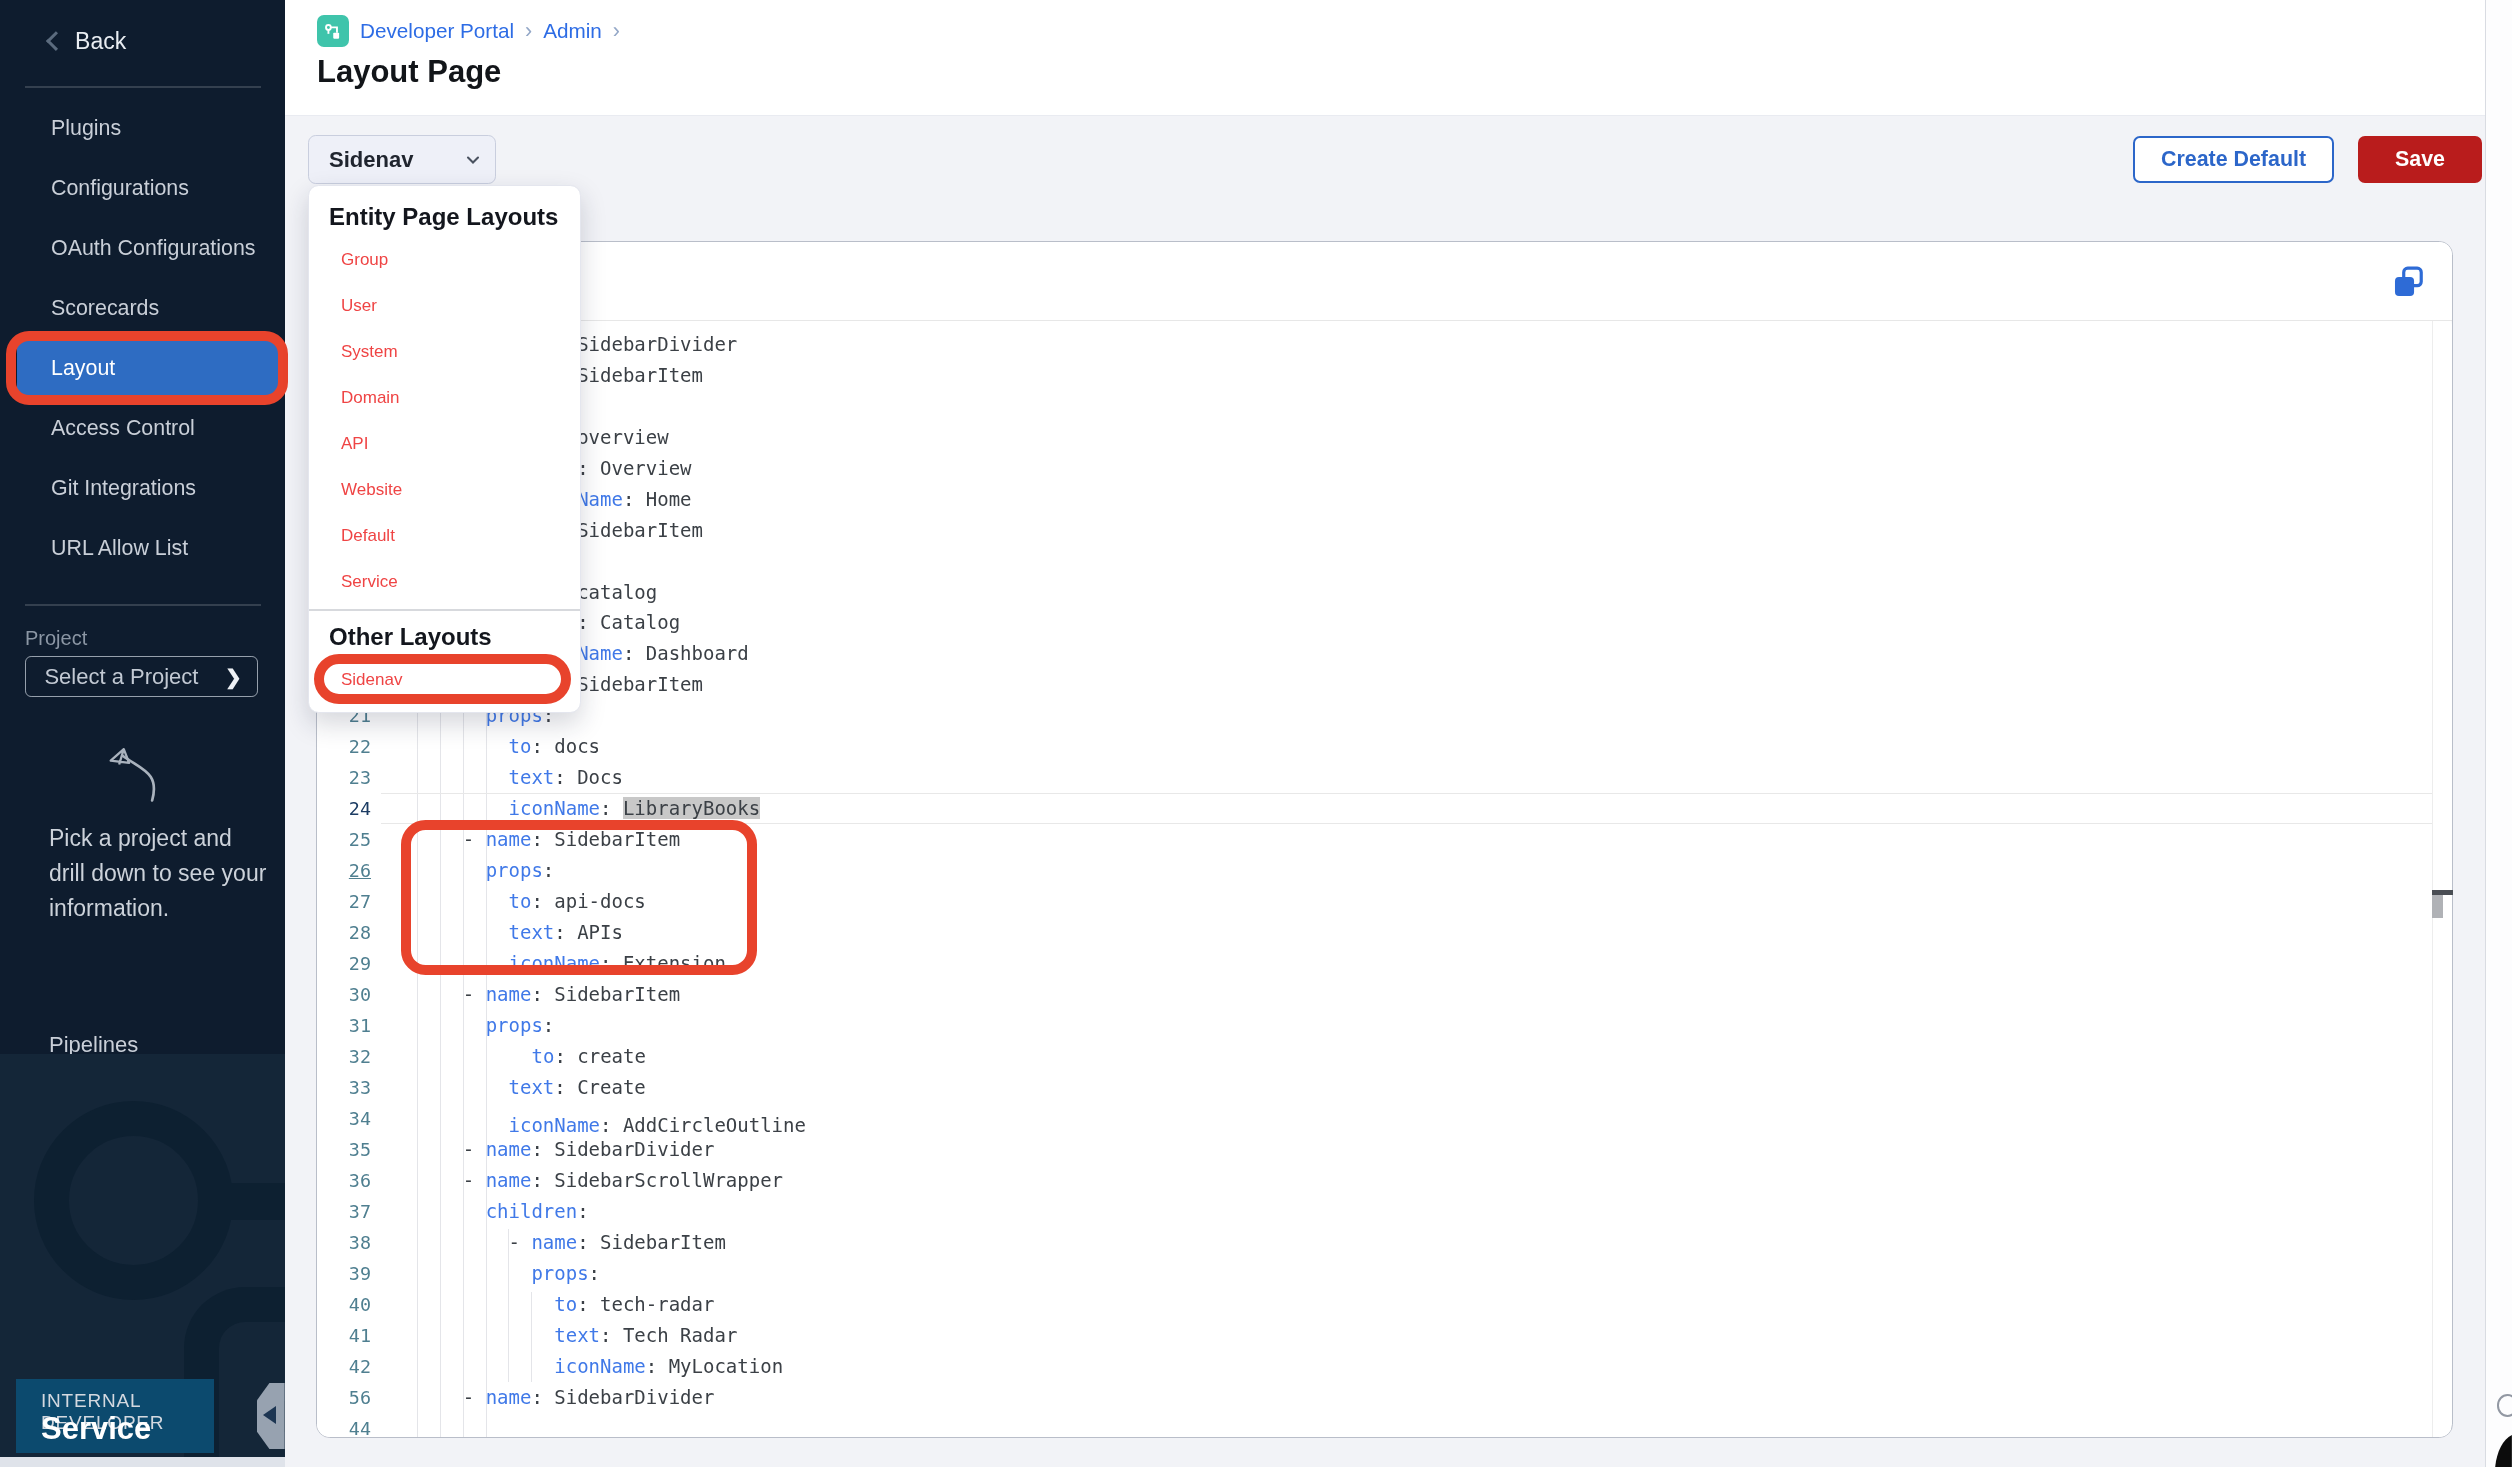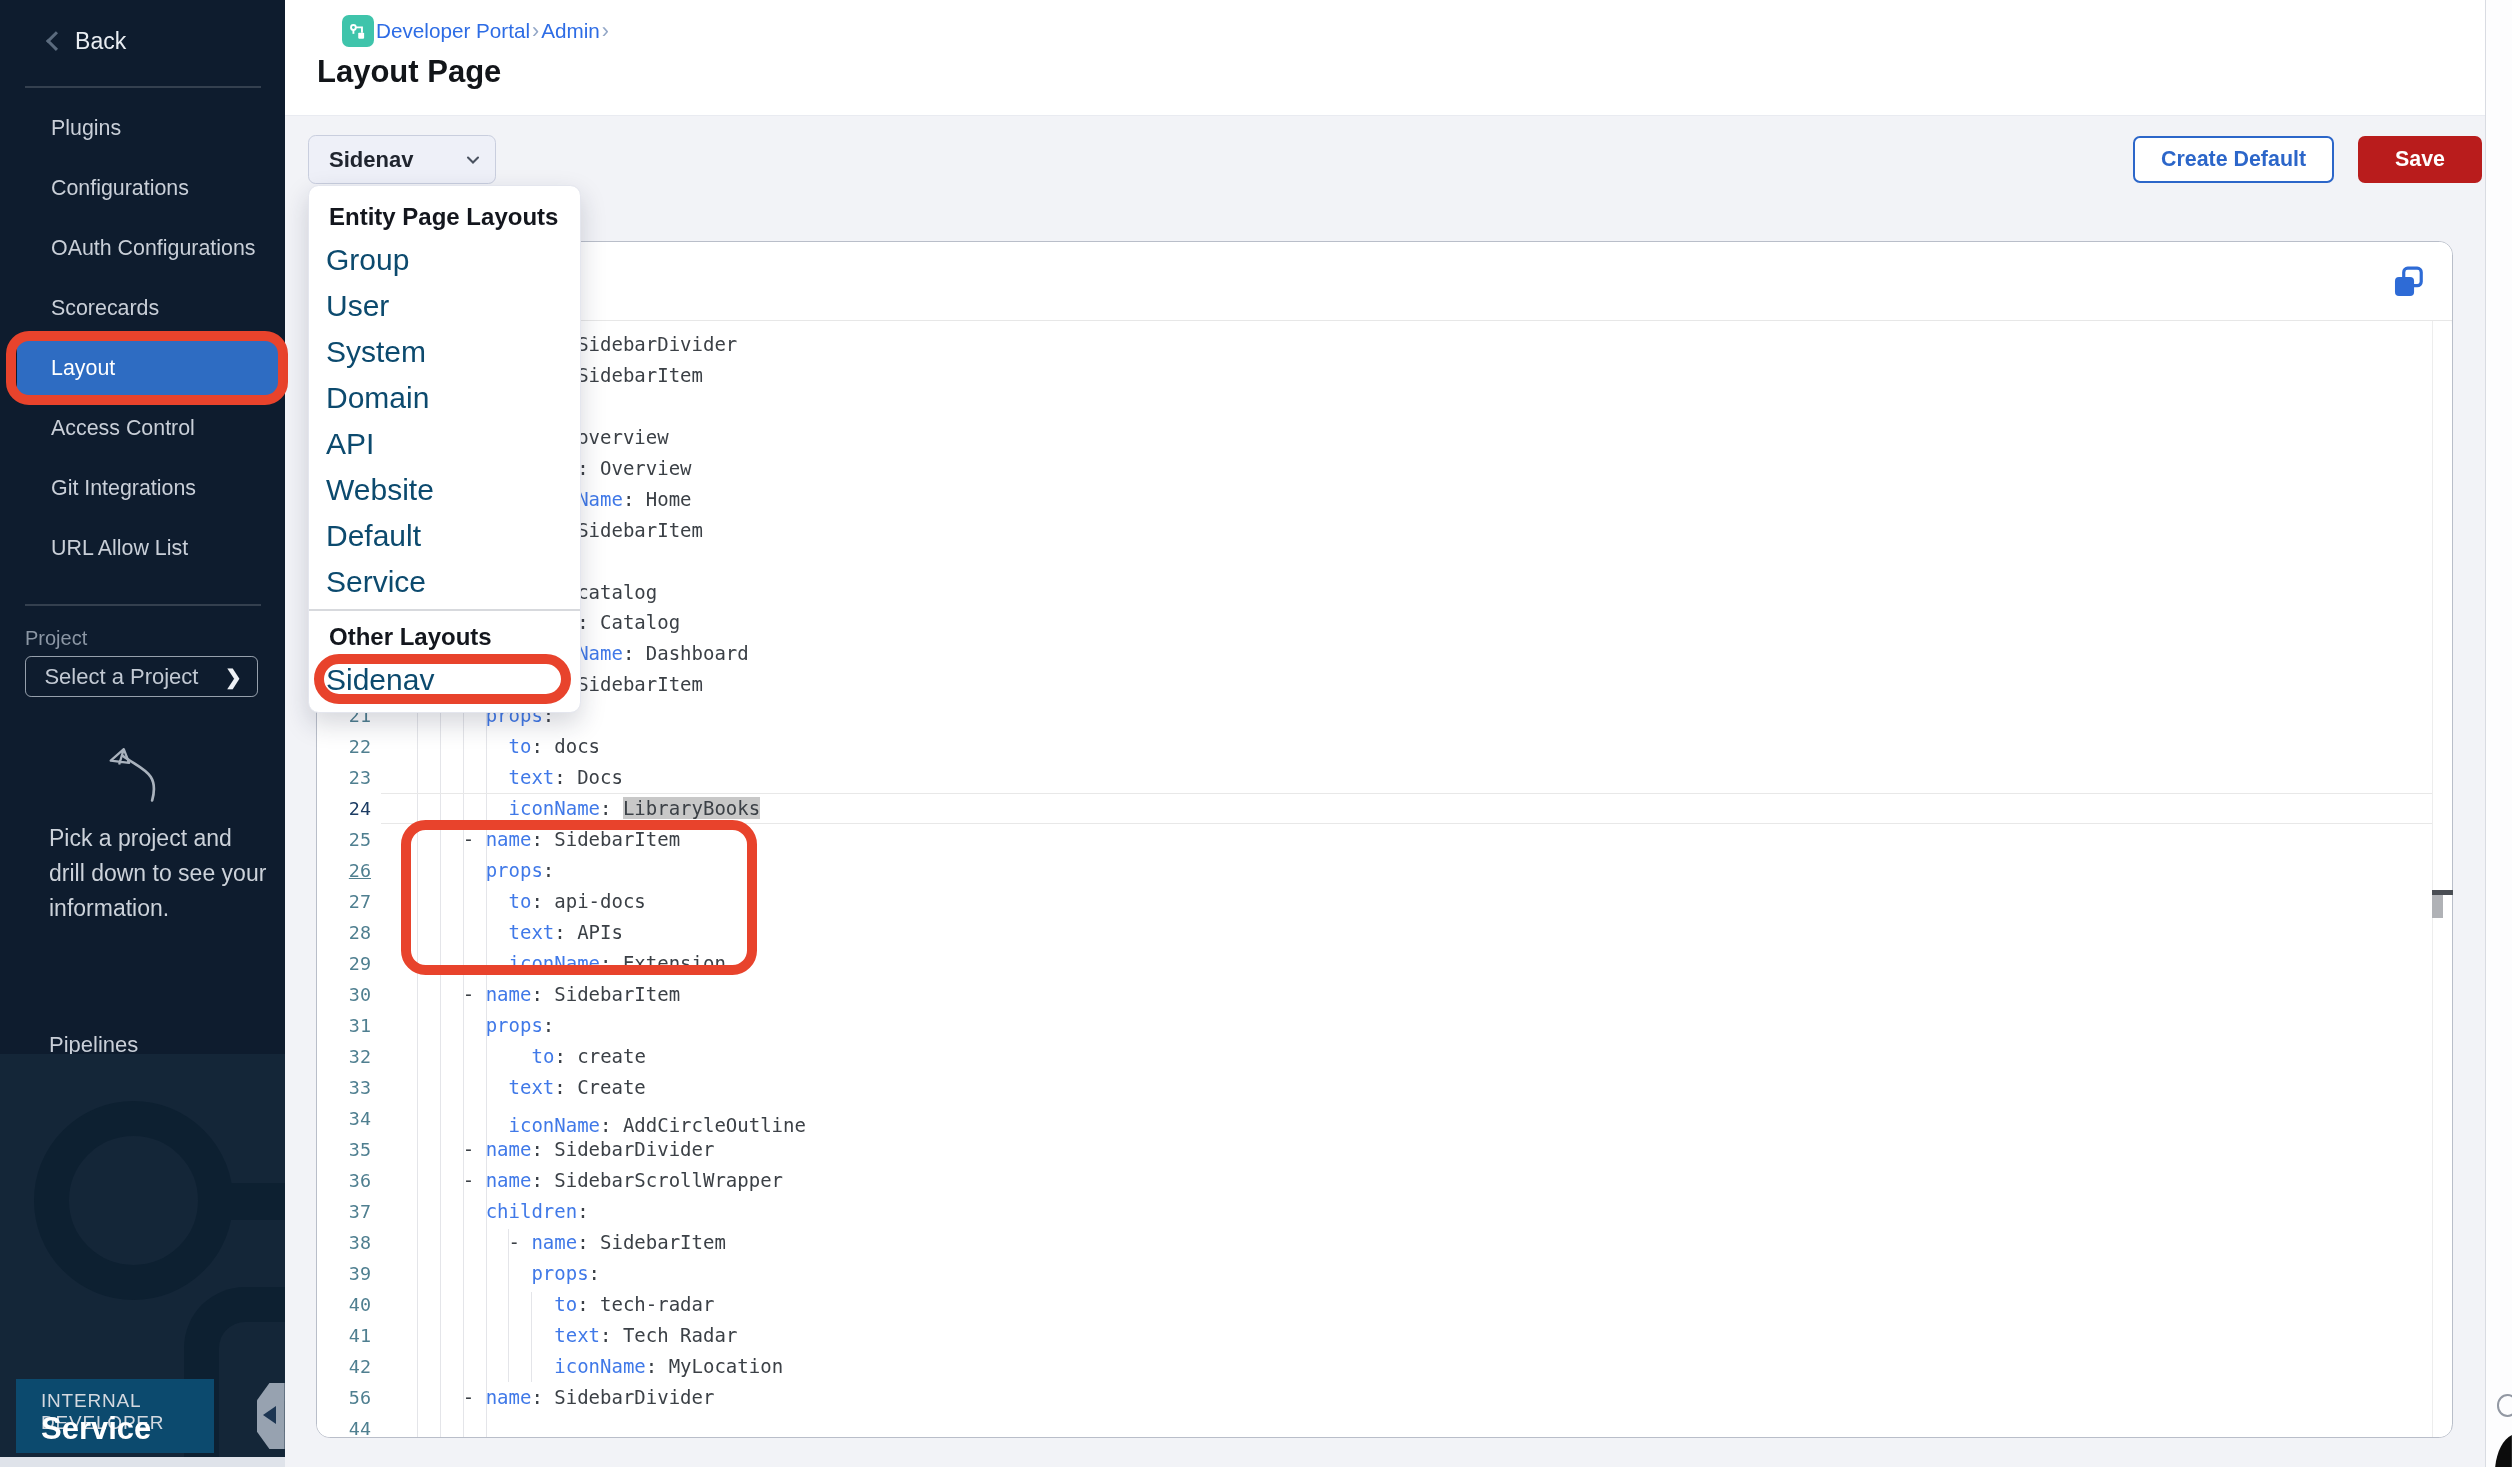--- a/index.html
+++ b/index.html
@@ -27,21 +27,21 @@
   .l-shape { position:absolute; left:184px; top:233px; width:138px; height:199px; border-left:35px solid #0d2031; border-top:35px solid #0d2031; border-top-left-radius:61px; }
   .brand-band { position:absolute; left:16px; top:325px; width:198px; height:74px; background:#0c4a6e; }
   .brand-small { position:absolute; left:25px; top:10.7px; font-size:19px; letter-spacing:0.8px; color:#d4d9e0; }
   .brand-big { position:absolute; left:25px; top:32px; font-size:31px; font-weight:bold; color:#ffffff; }
   .collapse-btn { position:absolute; left:257px; top:329px; width:27.6px; height:66px; background:#97a2b0; clip-path:polygon(0 26%,45% 0,100% 0,100% 100%,45% 100%,0 74%); cursor:pointer; }
   .collapse-tri { position:absolute; left:263px; top:352px; width:0; height:0; border-top:9.2px solid transparent; border-bottom:9.2px solid transparent; border-right:13px solid #1c3552; }
   .bottom-strip { position:absolute; left:0; top:1457px; width:285px; height:10.7px; background:#dfe3ea; }
 
   
   .main-header { position:absolute; left:285px; top:0; width:2227px; height:116px; background:#ffffff; border-bottom:1.5px solid #e9ebf1; }
-  .breadcrumb { position:absolute; left:317px; top:15.3px; display:flex; align-items:center; gap:2px;margin-left:25px; }
+  .breadcrumb { position:absolute; left:317px; top:15.3px; display:flex; align-items:center; gap:11px; }
   .crumb-link { color:#2d6ce5; font-size:20.7px; cursor:pointer; }
   .crumb-chev { color:#93a7c7; font-size:21.4px; }
   .logo-badge { width:32px; height:32px; border-radius:6.9px; background:#3fc4ab; display:flex; align-items:center; justify-content:center; }
   .page-title { position:absolute; left:317px; top:54px; font-size:31px; font-weight:bold; color:#121519; }
 
   
   .trigger { position:absolute; left:308px; top:135px; width:188px; height:49px; background:#eef0f8; border:1.5px solid #c9cede; border-radius:7.7px; display:flex; align-items:center; justify-content:space-between; padding:0 12.3px 0 20px; cursor:pointer; z-index:45; }
   .trigger-label { font-size:22px; font-weight:600; color:#20252f; }
   .btn-reset { position:absolute; left:2133px; top:136px; width:201px; height:47px; background:#ffffff; border:2.3px solid #2c66c9; border-radius:6.9px; color:#2c66c9; font-size:21.4px; font-weight:bold; display:flex; align-items:center; justify-content:center; cursor:pointer; }
   .btn-save { position:absolute; left:2358px; top:136px; width:124px; height:47px; background:#b91c1c; border:none; border-radius:6.9px; color:#ffffff; font-size:21.4px; font-weight:bold; display:flex; align-items:center; justify-content:center; cursor:default; }
@@ -62,21 +62,21 @@
   .gutter-line { position:absolute; left:2115px; top:0; width:0.8px; height:1117px; background:#ededed; }
 
   
   .scroll-bar-dark { position:absolute; left:2432px; top:890px; width:21.4px; height:5.4px; background:#4a4e54; z-index:20; }
   .scroll-thumb { position:absolute; left:2432px; top:895px; width:10.7px; height:23px; background:#b0b2b6; z-index:20; cursor:pointer; }
 
   
   .dropdown { position:absolute; left:308px; top:185px; width:273px; height:528px; background:#ffffff; border:0.8px solid #e4e6ee; border-radius:10.7px; box-shadow:0 10.7px 26px rgba(25,35,60,0.18); padding-top:10.7px; z-index:50; }
   .dd-header { height:40px; display:flex; align-items:center; padding-left:20px; font-size:24px; font-weight:bold; color:#13161d; }
   .dd-header.second { margin-top:7.7px; height:38px; }
-  .dd-item { position:relative; height:46px; display:flex; align-items:center; padding-left:17px; font-size:30px; color:#0c4a6e; cursor:pointer; }
+  .dd-item { position:relative; height:46px; display:flex; align-items:center; padding-left:32px; font-size:17px; color:#ef4444; cursor:pointer; }
   .dd-item.tall { height:47px; }
   .dd-item.annotated::after { content:''; position:absolute; left:4.6px; right:9.2px; top:-2.3px; bottom:-0.8px; border:10px solid #e8432c; border-radius:27.6px; pointer-events:none; }
   .dd-divider { height:1.5px; background:#d7d9dd; margin-top:4.6px; }
 
   
   .code-annotation { position:absolute; left:401px; top:820px; width:356px; height:155px; border:10.7px solid #e8432c; border-radius:24.5px; z-index:60; pointer-events:none; }
 
   
   .right-strip { position:absolute; left:2486px; top:0; width:26px; height:1468px; background:#fdfdfe; }
   .right-line { position:absolute; left:2485px; top:0; width:0.8px; height:1468px; background:#d9dce2; }

